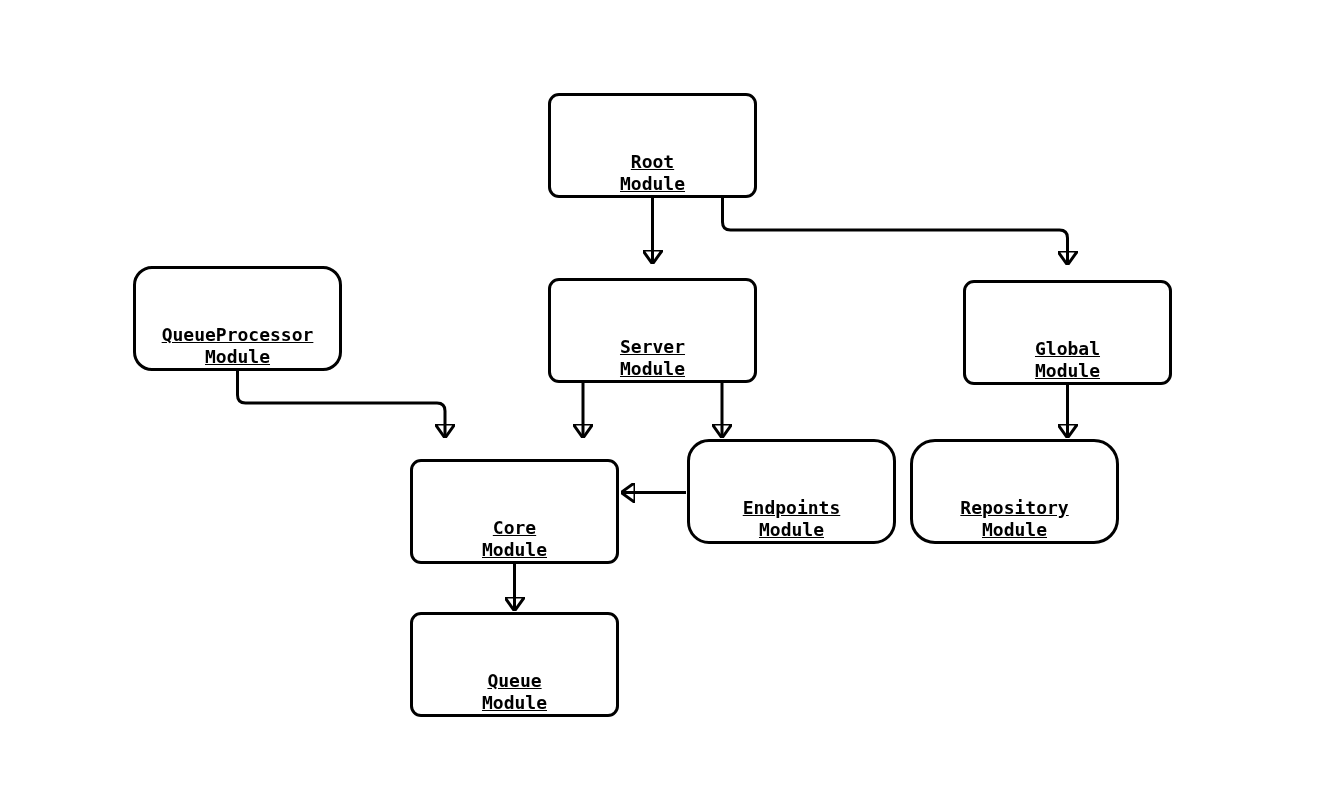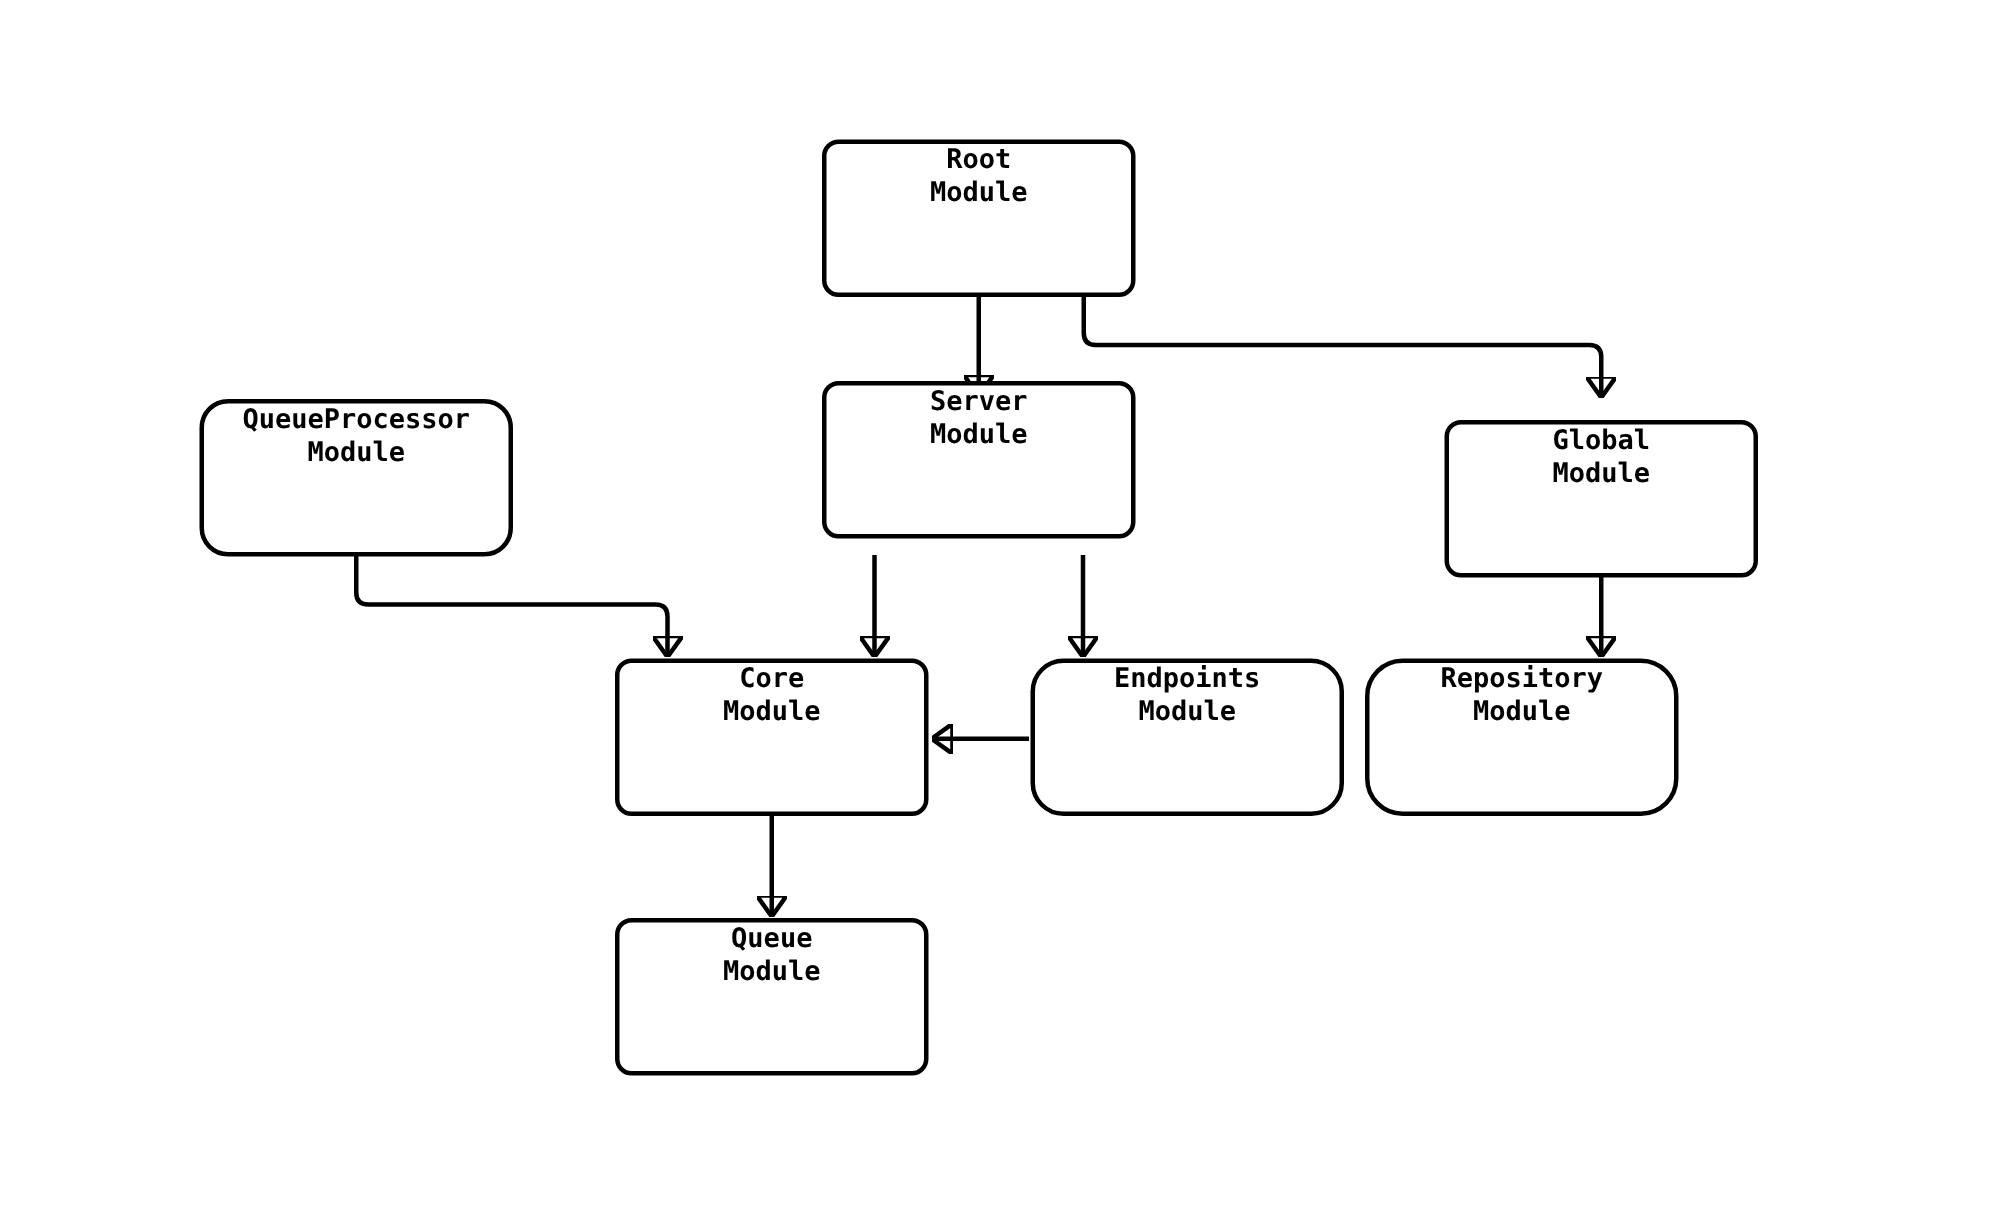--- a/index.html
+++ b/index.html
@@ -32,23 +32,24 @@
   }
   .node {
     position: absolute;
     width: 209px;
     height: 105px;
     box-sizing: border-box;
     background: var(--node-fill);
     border: 3px solid var(--stroke);
     border-radius: 11px;
     display: flex;
-    align-items: flex-start;
+    align-items: flex-end;
     justify-content: center;
     text-align: center;
+    text-decoration: underline;
   }
   .node-label {
     font-family: "DejaVu Sans Mono", monospace;
     font-weight: bold;
     font-size: 18px;
     line-height: 22px;
     color: var(--text);
     white-space: pre-line;
   }
 </style>
@@ -84,31 +85,31 @@
   <div class="node" style="left:548px; top:93px;">
     <span class="node-label">Root
 Module</span>
   </div>
 
   <div class="node" style="left:133px; top:266px;border-radius:19px;">
     <span class="node-label">QueueProcessor
 Module</span>
   </div>
 
-  <div class="node" style="left:548px; top:254px;">
+  <div class="node" style="left:548px; top:278px;">
     <span class="node-label">Server
 Module</span>
   </div>
 
   <div class="node" style="left:963px; top:280px;">
     <span class="node-label">Global
 Module</span>
   </div>
 
-  <div class="node" style="left:410px; top:439px;">
+  <div class="node" style="left:410px; top:459px;">
     <span class="node-label">Core
 Module</span>
   </div>
 
   <div class="node" style="left:687px; top:439px;border-radius:22px;">
     <span class="node-label">Endpoints
 Module</span>
   </div>
 
   <div class="node" style="left:910px; top:439px;border-radius:25px;">

